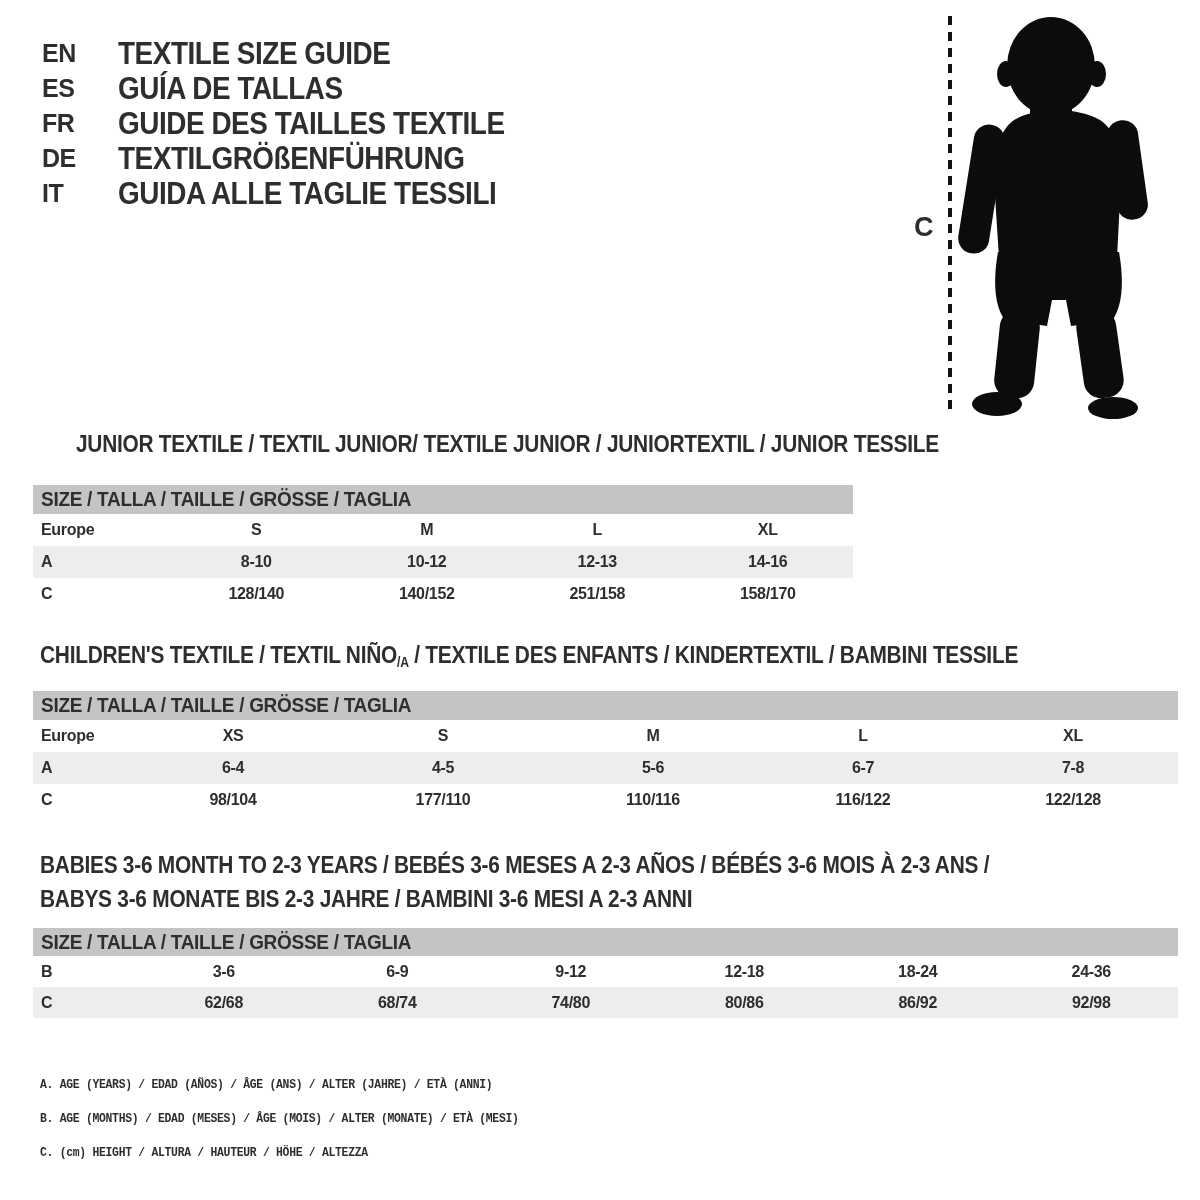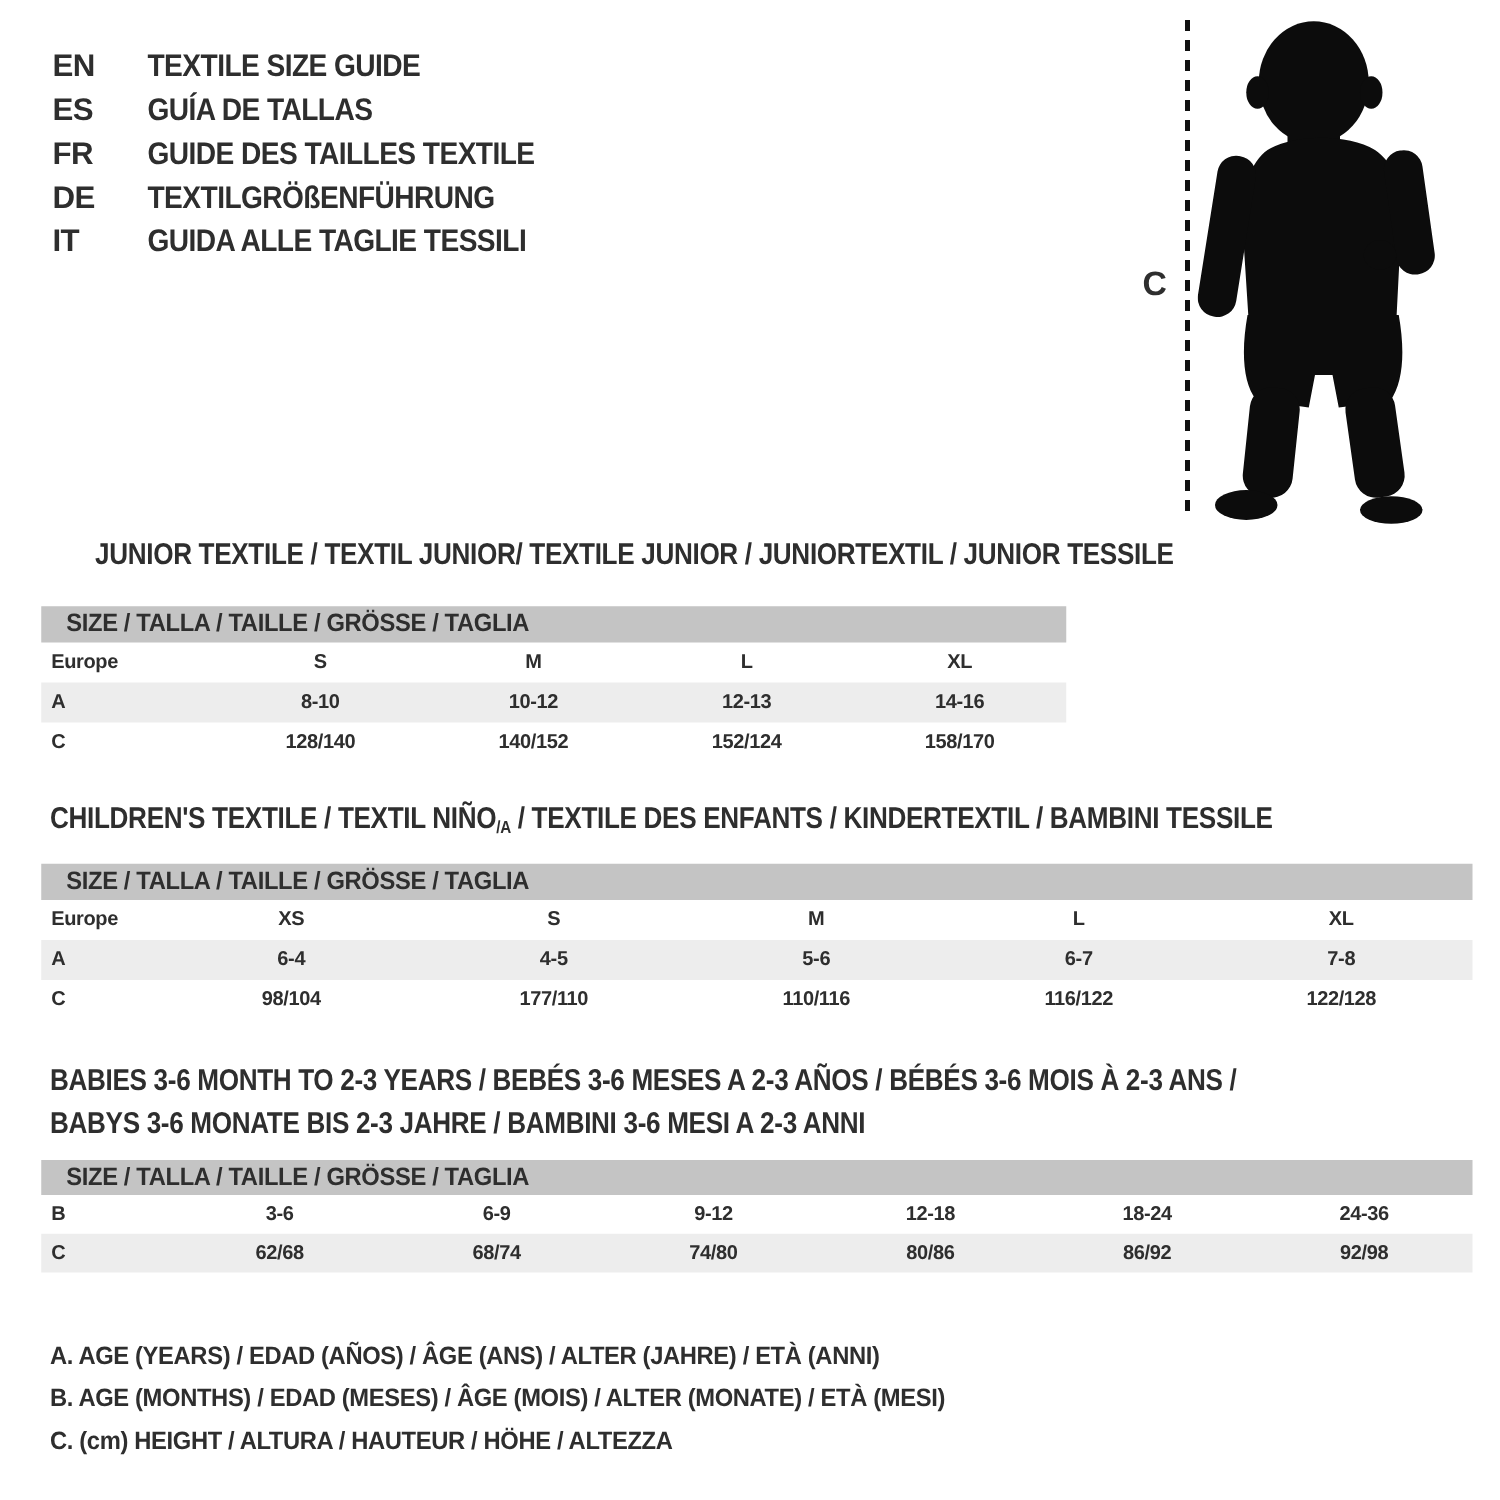--- a/index.html
+++ b/index.html
@@ -10,52 +10,52 @@
   }
   .abs{position:absolute;}
   .cond{display:inline-block;transform:scaleX(0.87);transform-origin:0 50%;white-space:nowrap;}
   .cond90{display:inline-block;transform:scaleX(0.90);transform-origin:0 50%;white-space:nowrap;}
   .cond95{display:inline-block;transform:scaleX(0.95);transform-origin:0 50%;white-space:nowrap;}
 
   
   .lang-list{left:42px;top:36px;}
   .lang-row{display:flex;height:35px;align-items:center;}
   .lang-code{width:76px;font-size:25px;letter-spacing:-0.5px;}
-  .lang-title{font-size:25px;letter-spacing:-0.5px;}
+  .lang-title{font-size:31px;letter-spacing:-0.5px;}
 
   
   .c-label{left:914px;top:212px;font-size:27px;}
   .dash-line{
     left:948px;top:16px;width:4px;height:398px;
     background:repeating-linear-gradient(to bottom,#111 0 9px,transparent 9px 16px);
   }
 
   
   .sec-heading{font-size:24px;letter-spacing:-0.3px;line-height:28px;}
   .subsm{font-size:14px;vertical-align:-4px;}
 
   
   .size-table{position:absolute;}
   .bar{
     height:29px;background:#c4c4c4;display:flex;align-items:center;
-    padding-left:20px;font-size:20px;letter-spacing:-0.3px;
+    padding-left:8px;font-size:20px;letter-spacing:-0.3px;
   }
   .trow{
     display:grid;align-items:center;height:32px;
     font-size:16px;letter-spacing:-0.3px;text-align:center;
   }
   .trow .rl{text-align:left;padding-left:8px;}
   .alt{background:#ededed;}
   .t-junior .trow{grid-template-columns:138px repeat(4,1fr);}
   .t-children .trow{grid-template-columns:95px repeat(5,1fr);}
   .t-babies .bar{height:28px;}
   .t-babies .trow{grid-template-columns:104px repeat(6,1fr);height:31px;}
 
   
-  .legend-line{height:34px;font-size:20px;letter-spacing:-0.3px;display:flex;align-items:center;}
+  .legend-line{height:34px;font-size:12px;letter-spacing:-0.3px;display:flex;align-items:center;font-family:Liberation Mono, monospace;}
 </style>
 </head>
 <body>
 
 <div>
 
   <div class="abs lang-list">
     <div class="lang-row">
       <span class="lang-code">EN</span>
       <span class="lang-title"><span class="cond90">TEXTILE SIZE GUIDE</span></span>
@@ -116,21 +116,21 @@
       <span class="rl">A</span>
       <span>8-10</span>
       <span>10-12</span>
       <span>12-13</span>
       <span>14-16</span>
     </div>
     <div class="trow">
       <span class="rl">C</span>
       <span>128/140</span>
       <span>140/152</span>
-      <span>152/124</span>
+      <span>251/158</span>
       <span>158/170</span>
     </div>
   </div>
 
   <div class="abs sec-heading" style="left:40px;top:641px;">
     <span class="cond">
       <span>CHILDREN'S TEXTILE / TEXTIL NIÑO</span><span class="subsm">/A</span><span> / TEXTILE DES ENFANTS / KINDERTEXTIL / BAMBINI TESSILE</span>
     </span>
   </div>
   <div class="size-table t-children" style="left:33px;top:691px;width:1145px;">

